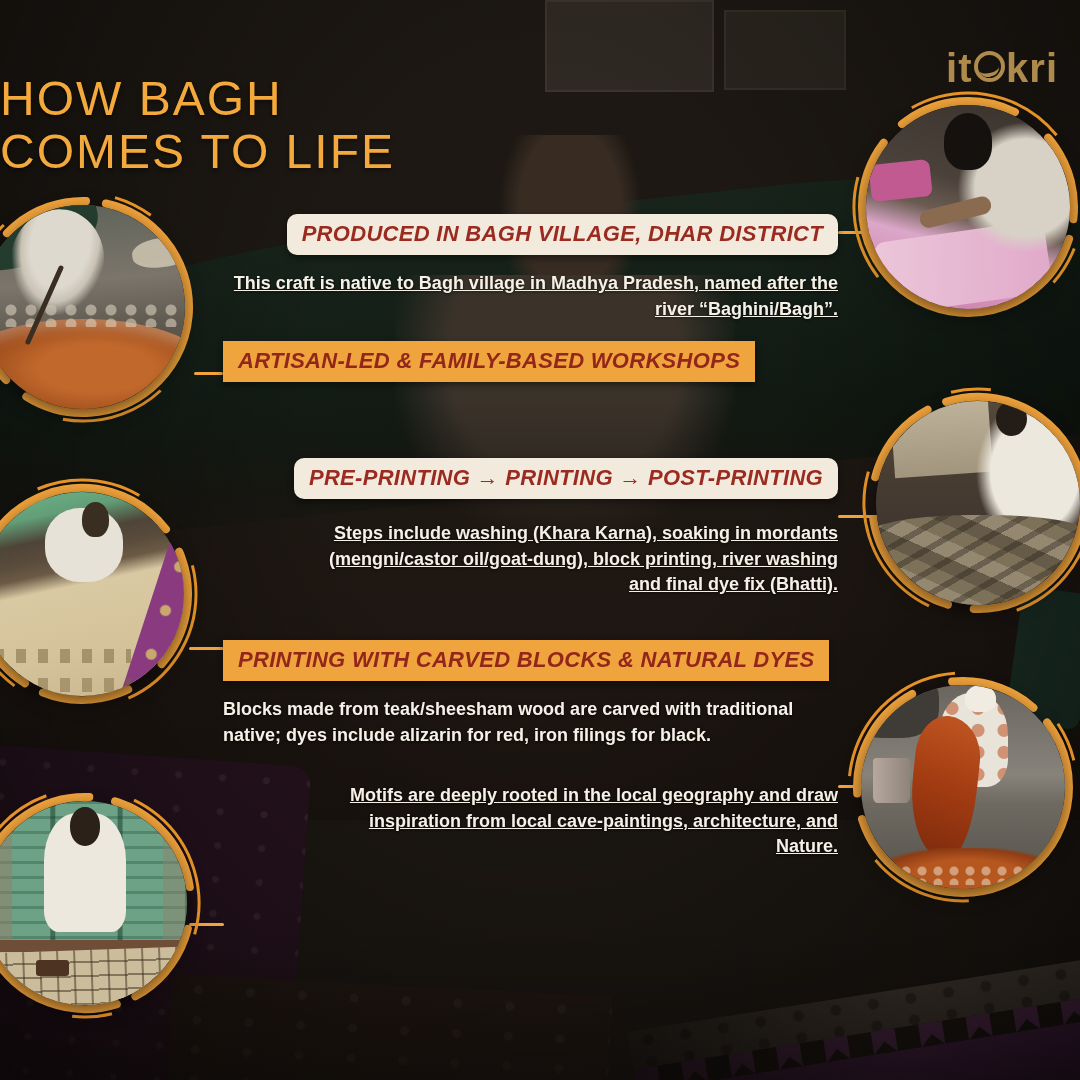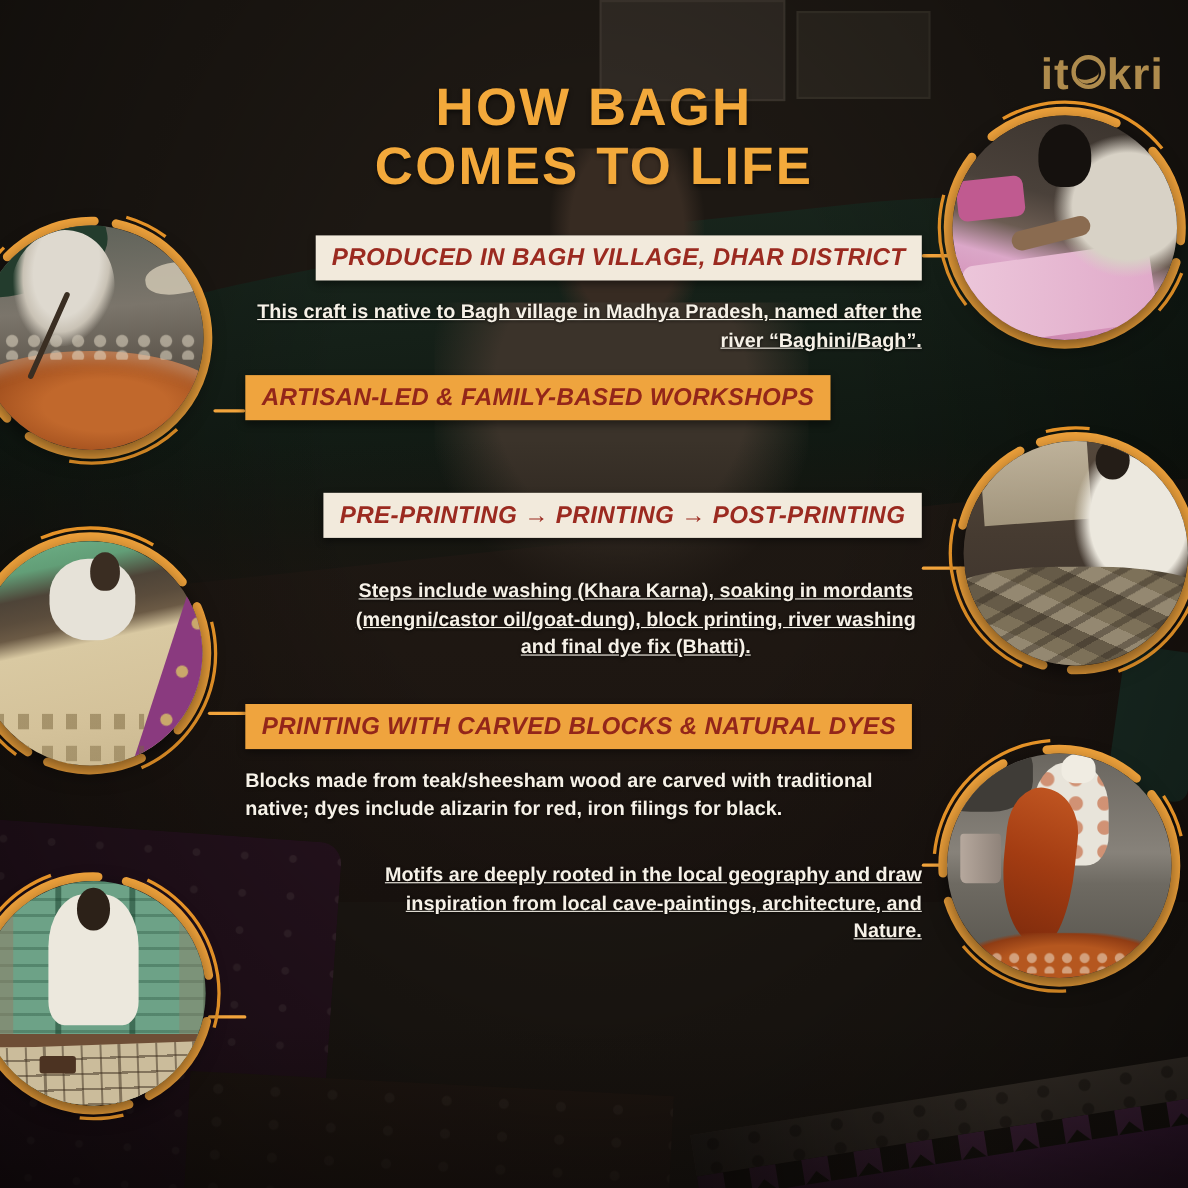--- a/index.html
+++ b/index.html
@@ -34,42 +34,42 @@
     background:
       linear-gradient(135deg,#5d2f57 25%,rgba(0,0,0,0) 25%) 0 0/48px 48px repeat-x,
       linear-gradient(225deg,#5d2f57 25%,rgba(0,0,0,0) 25%) 24px 0/48px 48px repeat-x;}
   .sari-body{left:0;top:61px;width:100%;height:259px;background:linear-gradient(180deg,#512450 0%,#3c1839 55%,#2c1129 100%);}
   .sari-shade{left:0;top:0;width:100%;height:100%;background:linear-gradient(90deg,rgba(0,0,0,.55),rgba(0,0,0,0) 45%);}
   .bg-bottom{left:0;top:930px;width:1080px;height:150px;background:linear-gradient(180deg,rgba(23,17,13,0),rgba(18,13,10,.55));}
   .vignette{position:absolute;inset:0;z-index:1;pointer-events:none;
     background:radial-gradient(ellipse at 50% 35%,rgba(0,0,0,0) 30%,rgba(0,0,0,.35) 78%,rgba(0,0,0,.55) 100%);}
 
   
-  .title{position:absolute;z-index:3;left:0;top:40px;width:1080px;text-align:center;
-    color:#F3A93B;font-weight:700;font-size:48px;line-height:53px;letter-spacing:2px;
+  .title{position:absolute;z-index:3;left:0;top:40px;width:1080px;
+    color:#F3A93B;font-weight:400;font-size:48px;line-height:53px;letter-spacing:2px;
     text-shadow:0 2px 4px rgba(0,0,0,.5);}
   .logo{position:absolute;z-index:3;right:22px;top:46px;color:#AE8B4D;font-weight:700;font-size:40px;letter-spacing:1px;}
   .logo-o{display:inline-block;width:.58em;height:.58em;border:.10em solid #AE8B4D;border-radius:50%;position:relative;top:.01em;margin:0 .03em;}
   .logo-o::after{content:"";position:absolute;left:6%;right:6%;top:20%;height:58%;border-radius:50%;
     border-bottom:.10em solid #AE8B4D;transform:rotate(-12deg);}
 
   
   .sec{position:absolute;z-index:3;}
   .sec-right{right:242px;text-align:right;}
   .sec-left{left:223px;text-align:left;}
   .bar{display:inline-block;padding:7px 15px 8px;font-style:italic;font-weight:800;font-size:22px;
     letter-spacing:.3px;color:#9B2A20;box-shadow:0 3px 7px rgba(0,0,0,.45);white-space:nowrap;}
-  .bar.cream{background:#F2EADC;}
+  .bar.cream{background:#F2EADC;border-radius:10px;}
   .bar.orange{background:#EFA43E;color:#93261A;}
   .body{margin:16px 0 0;font-weight:700;font-size:18px;line-height:1.42;color:#F6F1E7;
     text-shadow:0 1px 3px rgba(0,0,0,.65);}
   .sec-right .body{margin-left:auto;text-decoration:underline;}
   .s1{top:214px;} .s1 .body{width:620px;}
   .s2{top:341px;} .s2 .body{width:560px;}
-  .s3{top:448px;} .s3 .body{width:520px;margin-top:36px;text-align:center;}
+  .s3{top:458px;} .s3 .body{width:520px;margin-top:22px;}
   .s4{top:640px;} .s4 .body{width:590px;}
   .s5{top:767px;} .s5 .body{width:520px;}
   .s6{top:905px;} .s6 .body{width:620px;}
 
   
   .line{position:absolute;z-index:2;height:3px;background:#F2A43C;border-radius:2px;}
   .l1{left:838px;top:231px;width:40px;}
   .l2{left:194px;top:372px;width:29px;}
   .l3{left:838px;top:515px;width:46px;}
   .l4{left:189px;top:647px;width:35px;}

